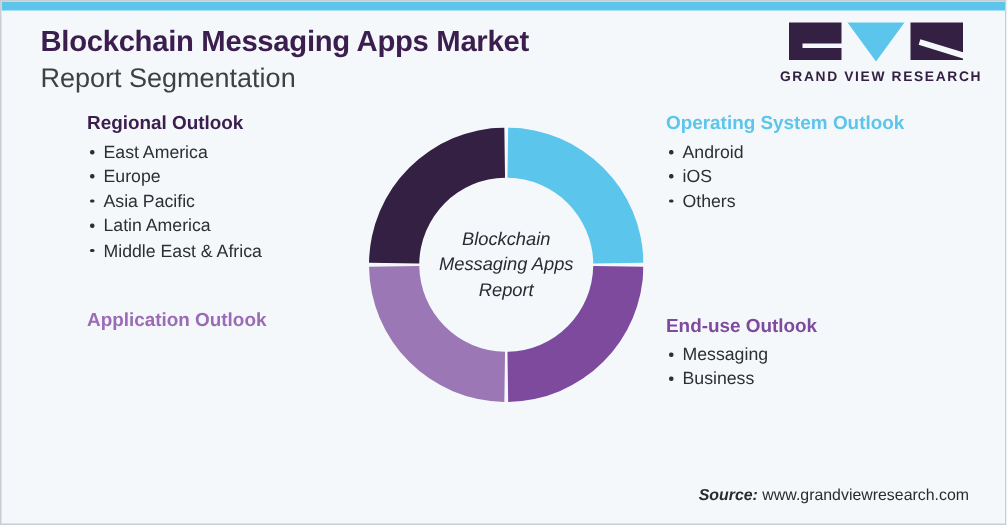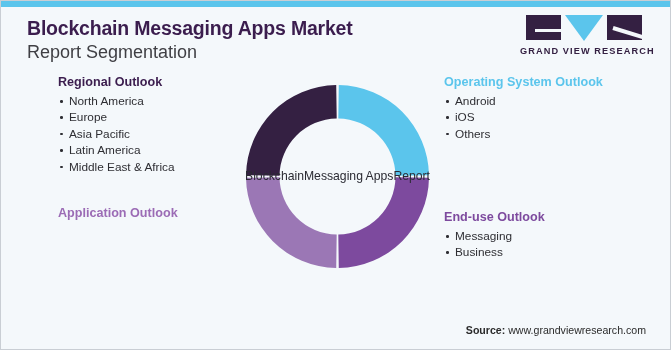--- a/index.html
+++ b/index.html
@@ -150,42 +150,44 @@
     height: 183px;
   }
   .donut-wrap svg { display: block; }
   .donut-center {
     position: absolute;
     left: 0;
     top: 0;
     width: 183px;
     height: 183px;
     display: flex;
-    flex-direction: row;
+    flex-direction: column;
     align-items: center;
     justify-content: center;
     text-align: center;
+    font-style: italic;
   }
   .donut-center span {
     font-size: 12.2px;
     color: #2b2b33;
     line-height: 17px;
     white-space: nowrap;
   }
   
   .footer {
     position: absolute;
     right: 24px;
     bottom: 13px;
     font-size: 10.6px;
     color: #2b2b2b;
     white-space: nowrap;
   }
   .footer .src-label {
     font-weight: bold;
+    font-style: italic;
   }
 </style>
 </head>
 <body>
 
 <div id="infographic">
 
   <div class="top-bar"></div>
 
   <div class="page-title">Blockchain Messaging Apps Market</div>
@@ -196,21 +198,21 @@
       <div class="logo-g"></div>
       <div class="logo-v"></div>
       <div class="logo-r"></div>
     </div>
     <div class="logo-text">GRAND VIEW RESEARCH</div>
   </div>
 
   <div class="outlook" id="regional-outlook">
     <div class="outlook-title" style="color:#3b1d4e">Regional Outlook</div>
     <ul class="outlook-list">
-      <li>North America</li>
+      <li>East America</li>
       <li>Europe</li>
       <li>Asia Pacific</li>
       <li>Latin America</li>
       <li>Middle East &amp; Africa</li>
     </ul>
   </div>
 
   <div class="outlook" id="application-outlook">
     <div class="outlook-title" style="color:#9b6bb5">Application Outlook</div>
   </div>

